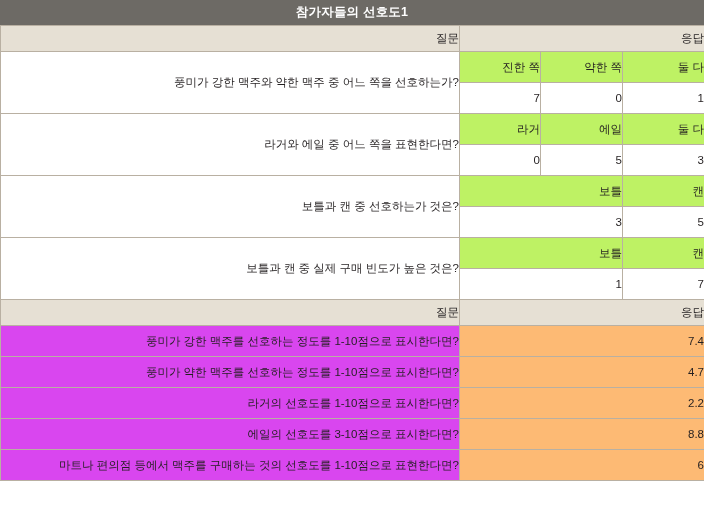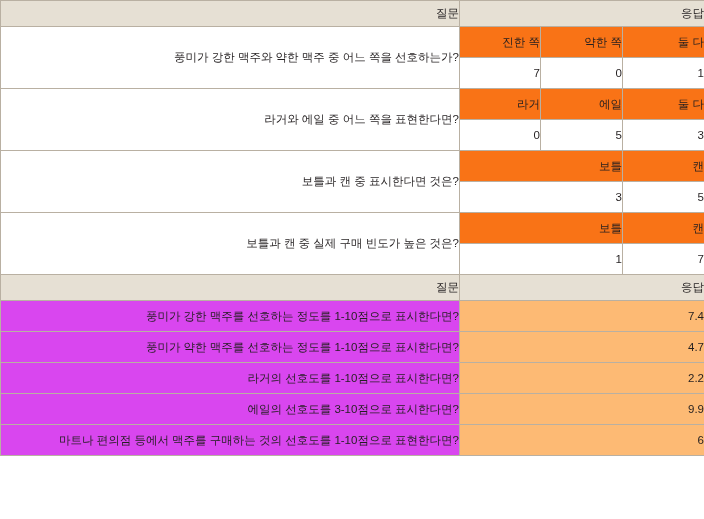--- a/index.html
+++ b/index.html
@@ -50,21 +50,21 @@
     font-weight: bold;
     height: 25px;
     font-size: 12px;
   }
   .q-cell {
     background: #ffffff;
     font-size: 11.5px;
     padding: 0 6px;
   }
   .opt-cell {
-    background: #f97316;
+    background: #bef264;
     height: 30px;
   }
   .val-cell {
     background: #ffffff;
     height: 30px;
   }
   .score-q {
     height: 30px;
     background: #d946ef;
     padding: 0 6px;
@@ -72,20 +72,23 @@
   .score-v {
     height: 30px;
     background: #fdba74;
   }
 </style>
 </head>
 <body>
 
 <div class="sheet">
 
+  <div class="title-bar">
+    <span>참가자들의 선호도1</span>
+  </div>
 
   <table class="grid">
     <colgroup>
       <col style="width:459px">
       <col style="width:81px">
       <col style="width:82px">
       <col style="width:82px">
     </colgroup>
     <tbody>
 
@@ -112,21 +115,21 @@
         <td class="opt-cell">에일</td>
         <td class="opt-cell">둘 다</td>
       </tr>
       <tr>
         <td class="val-cell">0</td>
         <td class="val-cell">5</td>
         <td class="val-cell">3</td>
       </tr>
 
       <tr>
-        <td class="q-cell" rowspan="2">보틀과 캔 중 표시한다면 것은?</td>
+        <td class="q-cell" rowspan="2">보틀과 캔 중 선호하는가 것은?</td>
         <td class="opt-cell" colspan="2">보틀</td>
         <td class="opt-cell">캔</td>
       </tr>
       <tr>
         <td class="val-cell" colspan="2">3</td>
         <td class="val-cell">5</td>
       </tr>
 
       <tr>
         <td class="q-cell" rowspan="2">보틀과 캔 중 실제 구매 빈도가 높은 것은?</td>
@@ -150,21 +153,21 @@
       <tr>
         <td class="score-q">풍미가 약한 맥주를 선호하는 정도를 1-10점으로 표시한다면?</td>
         <td class="score-v" colspan="3">4.7</td>
       </tr>
       <tr>
         <td class="score-q">라거의 선호도를 1-10점으로 표시한다면?</td>
         <td class="score-v" colspan="3">2.2</td>
       </tr>
       <tr>
         <td class="score-q">에일의 선호도를 3-10점으로 표시한다면?</td>
-        <td class="score-v" colspan="3">9.9</td>
+        <td class="score-v" colspan="3">8.8</td>
       </tr>
       <tr>
         <td class="score-q">마트나 편의점 등에서 맥주를 구매하는 것의 선호도를 1-10점으로 표현한다면?</td>
         <td class="score-v" colspan="3">6</td>
       </tr>
     </tbody>
   </table>
 
 </div>
 

